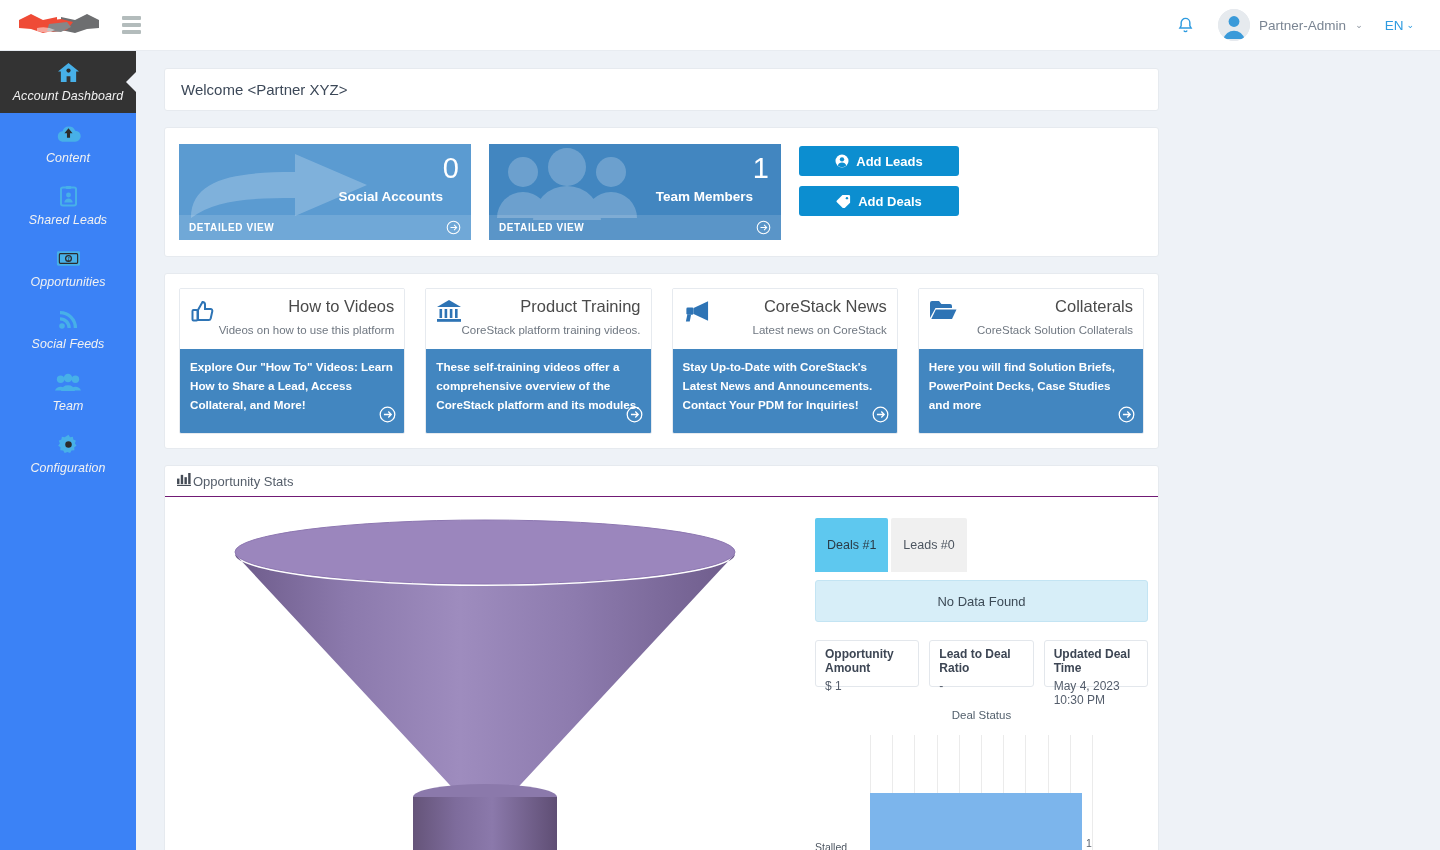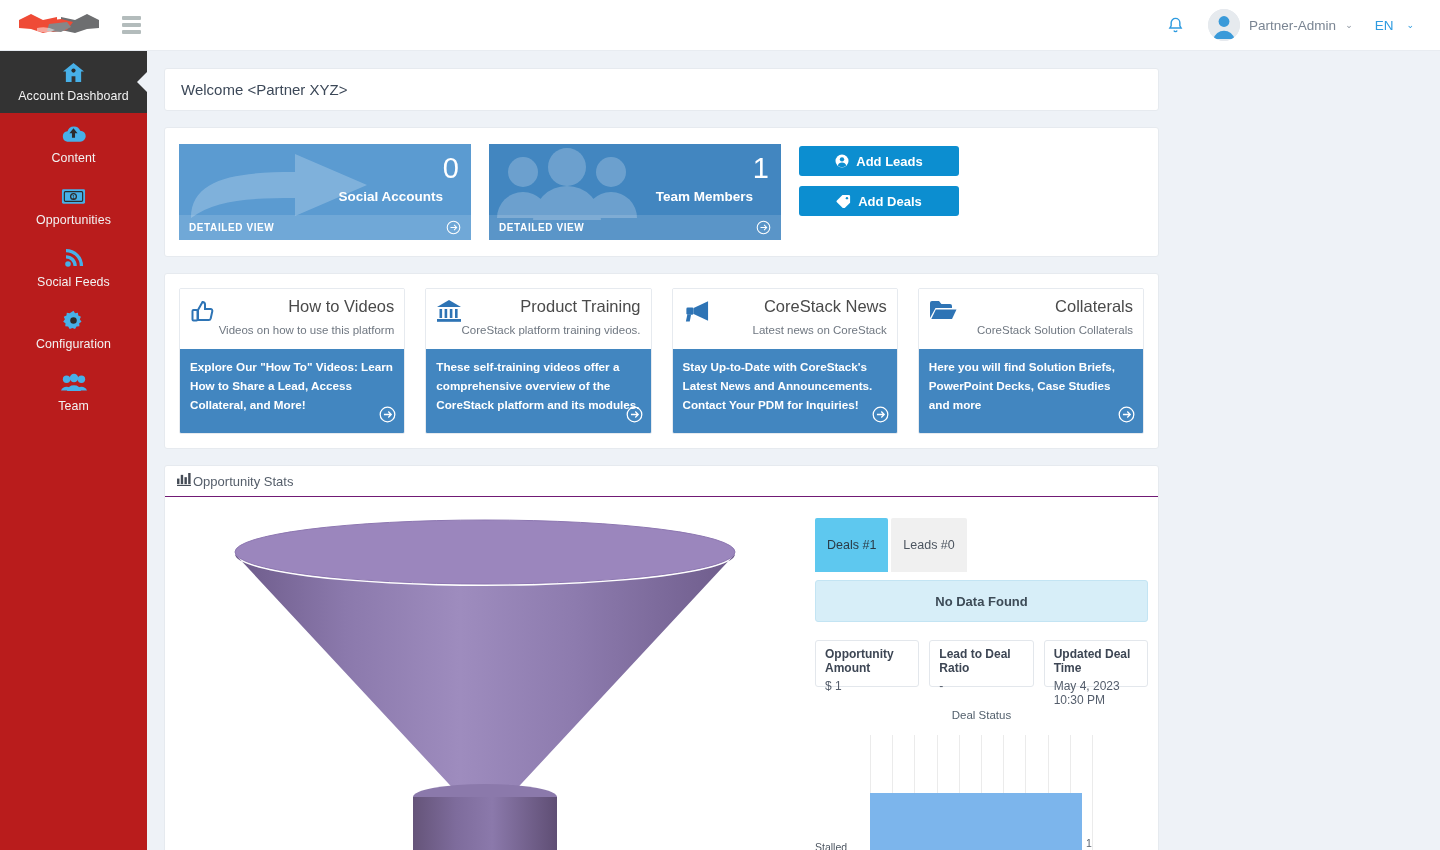--- a/index.html
+++ b/index.html
@@ -21,27 +21,28 @@
   #hamburger i { display: block; width: 19px; height: 4px; background: #b3bcbc; border-radius: 1px; }
   #topbar-right { margin-left: auto; display: flex; align-items: center; gap: 22px; padding-right: 26px; }
   #bell { width: 22px; height: 22px; display: flex; align-items: center; justify-content: center; cursor: pointer; }
   #user-block { display: flex; align-items: center; gap: 9px; cursor: pointer; }
   #avatar {
     width: 32px; height: 32px; border-radius: 50%; background: #e3e7ec;
     display: flex; align-items: center; justify-content: center; overflow: hidden;
   }
   .user-name { font-size: 13.5px; color: #7a8593; }
   .caret { font-size: 9px; color: #8b949f; }
-  .lang { font-size: 13.5px; color: #2e9be0; cursor: pointer; display: flex; align-items: center; gap: 13px; }
+  .lang { font-size: 13.5px; color: #2e9be0; cursor: pointer; display: flex; align-items: center; gap: 3px; }
   .lang .caret { color: #2e9be0; }
 
   
   #sidebar {
-    position: absolute; top: 51px; left: 0; width: 147px; height: 799px;
-    background: #b91c1c;
+    position: absolute; top: 51px; left: 0; width: 136px; height: 799px;
+    background: #3b82f6;
+    font-style: italic;
   }
   .nav-item {
     position: relative; height: 62px; display: flex; flex-direction: column;
     align-items: center; justify-content: center; gap: 6px; cursor: pointer;
   }
   .nav-item .nav-icon { height: 22px; display: flex; align-items: center; justify-content: center; }
   .nav-item .nav-label { font-size: 12.4px; color: #f2f2f2; letter-spacing: .1px; }
   .nav-item.active { background: #333333; }
   .nav-item.active::after {
     content: ""; position: absolute; right: -1px; top: 50%; transform: translateY(-50%);
@@ -104,21 +105,20 @@
   .tabs { display: flex; gap: 3px; margin-bottom: 8px; }
   .tab {
     padding: 20px 12px; font-size: 12.5px; color: #4d5661; background: #f0f0f0; cursor: pointer;
     border-radius: 2px 2px 0 0;
   }
   .tab.active { background: #5ec8ef; color: #2b3a45; }
   .nodata {
     height: 42px; background: #d7eef8; border: 1px solid #c3e4f3; border-radius: 3px;
     display: flex; align-items: center; justify-content: center; font-size: 13px; color: #3d4b57;
     margin-bottom: 18px;
-    font-weight: bold;
   }
   .metrics { display: flex; gap: 10px; margin-bottom: 22px; }
   .metric { flex: 1; height: 47px; border: 1px solid #e3e7ec; border-radius: 3px; padding: 6px 9px; }
   .metric .m-label { font-size: 12px; color: #3d4654; font-weight: 600; }
   .metric .m-value { font-size: 12px; color: #545d6b; margin-top: 4px; }
 
   #barchart-title { text-align: center; font-size: 11.5px; color: #53606d; margin-bottom: 14px; }
   #barchart { position: relative; height: 150px; }
   #bar-cat {
     position: absolute; left: 0; top: 106px; font-size: 10.5px; color: #4d5661;
@@ -186,20 +186,31 @@
   <div class="nav-item">
     <span class="nav-icon">
       <svg width="25" height="20" viewBox="0 0 26 20" fill="#47b0e8">
         <path d="M6.5 18 A5.5 5.5 0 0 1 6.8 7.1 A7 7 0 0 1 20 6.6 A4.8 4.8 0 0 1 20 18 Z"></path>
         <path d="M13 4 L17.2 9.2 L14.6 9.2 L14.6 14 L11.4 14 L11.4 9.2 L8.8 9.2 Z" fill="#2c2c2c"></path>
       </svg>
     </span>
     <span class="nav-label">Content</span>
   </div>
 
+  <div class="nav-item">
+    <span class="nav-icon">
+      <svg width="17" height="22" viewBox="0 0 18 22">
+        <rect x="1" y="2" width="16" height="19" rx="2" fill="none" stroke="#47b0e8" stroke-width="2.2"></rect>
+        <rect x="6" y="0.5" width="6" height="3" rx="1" fill="#47b0e8"></rect>
+        <circle cx="9" cy="10" r="2.6" fill="#47b0e8"></circle>
+        <path d="M4.6 18 a4.4 4.4 0 0 1 8.8 0 Z" fill="#47b0e8"></path>
+      </svg>
+    </span>
+    <span class="nav-label">Shared Leads</span>
+  </div>
 
   <div class="nav-item">
     <span class="nav-icon">
       <svg width="25" height="17" viewBox="0 0 26 17">
         <rect x="1" y="1" width="24" height="15" rx="1.5" fill="#47b0e8"></rect>
         <rect x="3.5" y="3.5" width="19" height="10" rx="1" fill="none" stroke="#2c2c2c" stroke-width="1.2"></rect>
         <circle cx="13" cy="8.5" r="3" fill="none" stroke="#2c2c2c" stroke-width="1.3"></circle>
         <text x="13" y="11.4" font-size="6" fill="#2c2c2c" text-anchor="middle" font-family="Liberation Sans, sans-serif">1</text>
       </svg>
     </span>
@@ -208,44 +219,44 @@
 
   <div class="nav-item">
     <span class="nav-icon">
       <svg width="20" height="20" viewBox="0 0 20 20" fill="#47b0e8">
         <circle cx="4" cy="16" r="2.8"></circle>
         <path d="M2 10.5 a7.5 7.5 0 0 1 7.5 7.5 h3.3 A10.8 10.8 0 0 0 2 7.2 Z"></path>
         <path d="M2 4.2 a13.8 13.8 0 0 1 13.8 13.8 h3.3 A17.1 17.1 0 0 0 2 0.9 Z"></path>
       </svg>
     </span>
     <span class="nav-label">Social Feeds</span>
-  </div>
-
-  <div class="nav-item">
-    <span class="nav-icon">
-      <svg width="21" height="21" viewBox="0 0 22 22" fill="#47b0e8">
-        <path d="M11 0.8 l1.6 2.6 3-0.6 0.4 3 2.8 1.2 -1.2 2.8 1.8 2.4 -2.4 1.8 0.2 3 -3 0.4 -1.6 2.6 -2.8-1.2 -2.8 1.2 -1.6-2.6 -3-0.4 0.2-3 -2.4-1.8 1.8-2.4 -1.2-2.8 2.8-1.2 0.4-3 3 0.6 Z"></path>
-        <circle cx="11" cy="11" r="3.4" fill="#2c2c2c"></circle>
-      </svg>
-    </span>
-    <span class="nav-label">Configuration</span>
   </div>
 
   <div class="nav-item">
     <span class="nav-icon">
       <svg width="26" height="19" viewBox="0 0 28 19" fill="#47b0e8">
         <circle cx="6" cy="6" r="4"></circle>
           <circle cx="22" cy="6" r="4"></circle>
           <circle cx="14" cy="4.6" r="4.6"></circle>
         <path d="M0 18 a6.6 6.6 0 0 1 12 0 Z"></path>
           <path d="M16 18 a6.6 6.6 0 0 1 12 0 Z"></path>
         <path d="M6.4 18.6 a7.8 7.8 0 0 1 15.2 0 Z"></path>
       </svg>
     </span>
     <span class="nav-label">Team</span>
+  </div>
+
+  <div class="nav-item">
+    <span class="nav-icon">
+      <svg width="21" height="21" viewBox="0 0 22 22" fill="#47b0e8">
+        <path d="M11 0.8 l1.6 2.6 3-0.6 0.4 3 2.8 1.2 -1.2 2.8 1.8 2.4 -2.4 1.8 0.2 3 -3 0.4 -1.6 2.6 -2.8-1.2 -2.8 1.2 -1.6-2.6 -3-0.4 0.2-3 -2.4-1.8 1.8-2.4 -1.2-2.8 2.8-1.2 0.4-3 3 0.6 Z"></path>
+        <circle cx="11" cy="11" r="3.4" fill="#2c2c2c"></circle>
+      </svg>
+    </span>
+    <span class="nav-label">Configuration</span>
   </div>
 </div>
 
 <div id="main">
 
   <div id="welcome" class="panel">
     <span id="welcome-text">Welcome &lt;Partner XYZ&gt;</span>
   </div>
 
   <div id="tiles-panel" class="panel">

